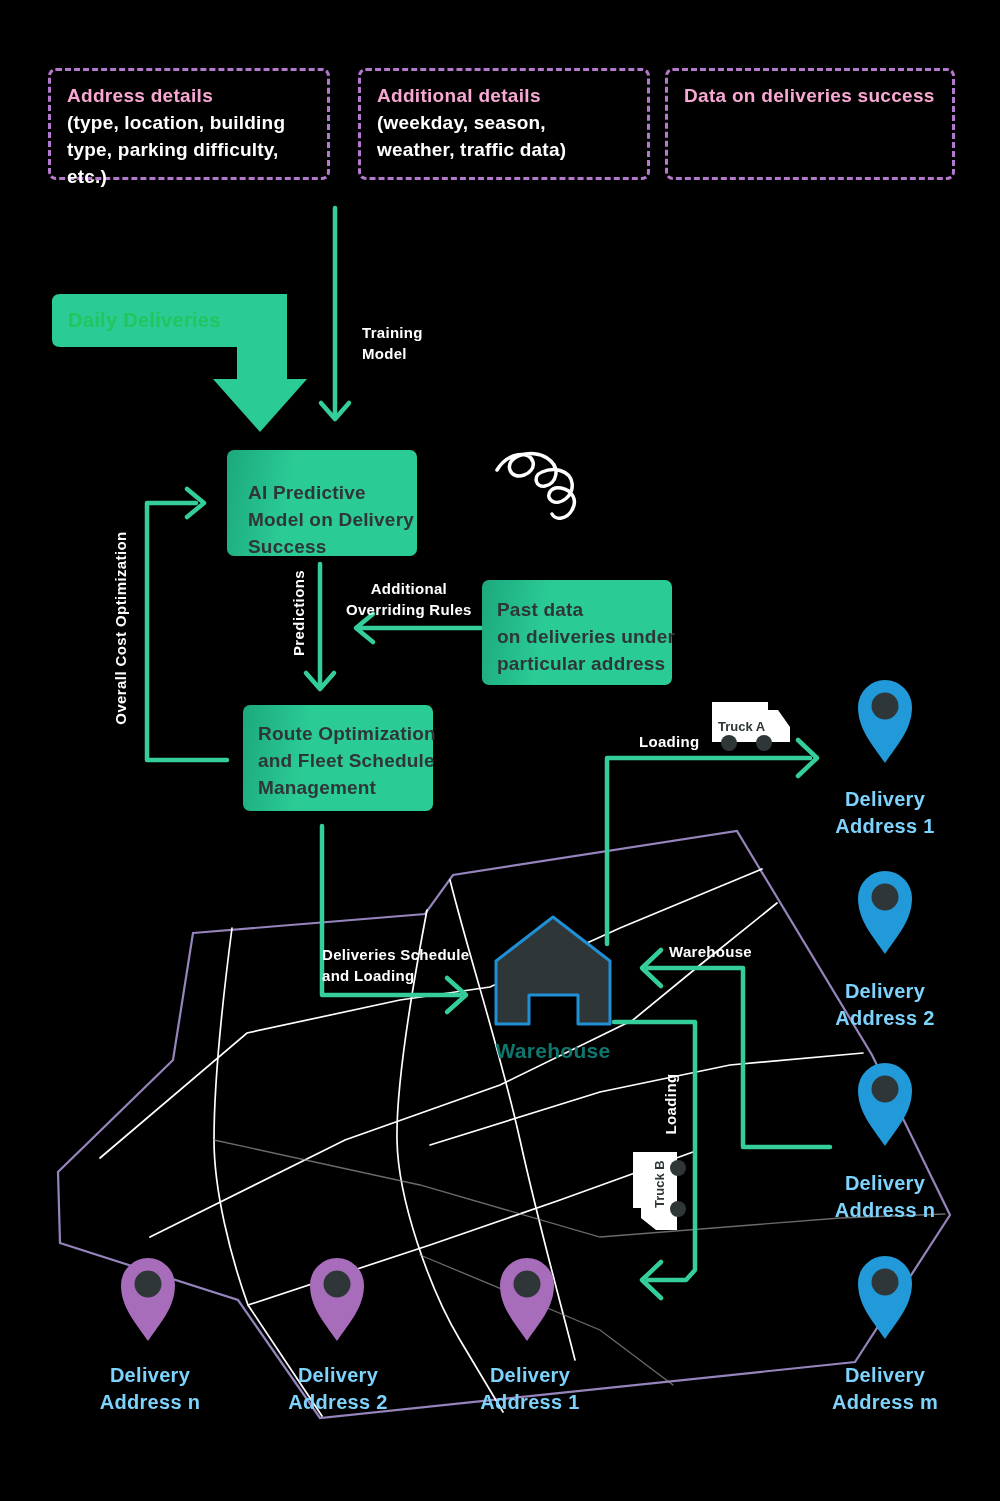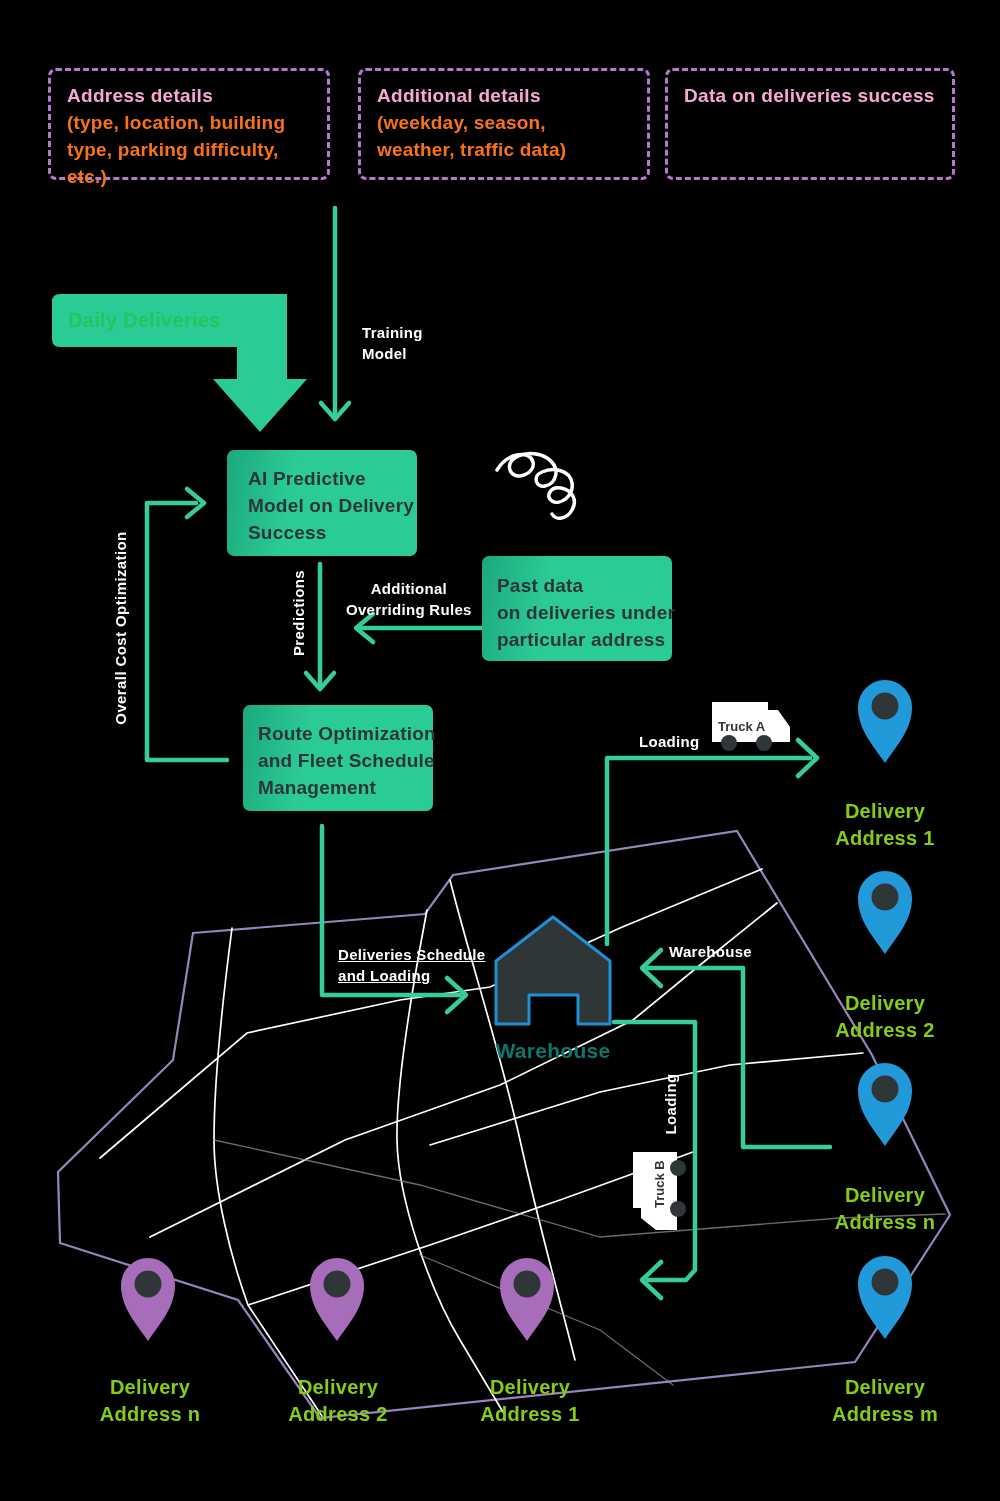--- a/index.html
+++ b/index.html
@@ -7,35 +7,35 @@
     position:relative;width:1000px;height:1501px;background:#000;overflow:hidden;
     font-family:"Liberation Sans", sans-serif;
   }
   svg.layer{position:absolute;left:0;top:0;width:1000px;height:1501px;}
   
   .inbox{
     position:absolute;border:3px dashed #b478cc;border-radius:8px;
     box-sizing:border-box;padding:12px 14px 10px 16px;height:112px;
   }
   .inbox .t{color:#f9a8d4;font-size:19px;font-weight:700;letter-spacing:.3px;line-height:26px;}
-  .inbox .b{color:#f97316;font-size:19px;font-weight:600;letter-spacing:.2px;line-height:27px;}
+  .inbox .b{color:#ffffff;font-size:19px;font-weight:600;letter-spacing:.2px;line-height:27px;}
   
   .gbox{
     position:absolute;width:190px;border-radius:7px;box-sizing:border-box;
     background:linear-gradient(100deg,#1ca87d 0%,#2bcb96 34%);
     color:#2e3638;font-size:19px;font-weight:700;letter-spacing:.2px;line-height:27px;
   }
   .gbox .ln{white-space:nowrap;}
   
   .lbl{position:absolute;color:#fff;font-size:15px;font-weight:700;letter-spacing:.3px;line-height:21px;white-space:nowrap;}
   .vlabel{position:absolute;color:#fff;font-size:15px;font-weight:700;letter-spacing:.4px;white-space:nowrap;
           transform:translate(-50%,-50%) rotate(-90deg);}
   .big{position:absolute;color:#0f766e;font-size:21px;font-weight:700;letter-spacing:.3px;}
-  .pinlabel{position:absolute;width:220px;margin-left:-110px;text-align:center;color:#84cc16;
-            font-size:20px;font-weight:700;letter-spacing:.3px;line-height:27px;margin-top:12px;}
+  .pinlabel{position:absolute;width:220px;margin-left:-110px;text-align:center;color:#7dd3fc;
+            font-size:20px;font-weight:700;letter-spacing:.3px;line-height:27px;}
   .dd-label{position:absolute;color:#22c55e;font-size:20px;font-weight:700;letter-spacing:.3px;}
 </style>
 </head>
 <body>
 
 <div class="canvas">
 
   <svg class="layer" viewBox="0 0 1000 1501">
     <defs>
       <path id="pin" d="M0,51 C-13,32 -27,17 -27,-5 A27,27 0 1 1 27,-5 C27,17 13,32 0,51 Z"></path>
@@ -164,48 +164,48 @@
     <div class="t">Data on deliveries success</div>
   </div>
 
   <div class="dd-label" style="left:68px;top:309px;">Daily Deliveries</div>
 
   <div class="lbl" style="left:362px;top:322px;">
     <div>Training</div>
     <div>Model</div>
   </div>
 
-  <div class="gbox" style="left:227px;top:450px;height:106px;padding:15px 10px 0 21px;">
+  <div class="gbox" style="left:227px;top:450px;height:106px;padding:29px 10px 0 21px;">
     <div class="ln">AI Predictive</div>
     <div class="ln">Model on Delivery</div>
     <div class="ln">Success</div>
   </div>
 
   <div class="vlabel" style="left:298px;top:613px;">Predictions</div>
 
   <div class="lbl" style="left:346px;top:578px;text-align:center;">
     <div>Additional</div>
     <div>Overriding Rules</div>
   </div>
 
-  <div class="gbox" style="left:482px;top:556px;height:105px;padding:16px 8px 0 15px;">
+  <div class="gbox" style="left:482px;top:580px;height:105px;padding:16px 8px 0 15px;">
     <div class="ln">Past data</div>
     <div class="ln">on deliveries under</div>
     <div class="ln">particular address</div>
   </div>
 
   <div class="gbox" style="left:243px;top:705px;height:106px;padding:15px 8px 0 15px;">
     <div class="ln">Route Optimization</div>
     <div class="ln">and Fleet Schedule</div>
     <div class="ln">Management</div>
   </div>
 
   <div class="vlabel" style="left:120px;top:628px;">Overall Cost Optimization</div>
 
-  <div class="lbl" style="left:338px;top:944px;text-decoration:underline;">
+  <div class="lbl" style="left:322px;top:944px;">
     <div>Deliveries Schedule</div>
     <div>and Loading</div>
   </div>
 
   <div class="lbl" style="left:639px;top:731px;">Loading</div>
   <div class="lbl" style="left:669px;top:941px;">Warehouse</div>
   <div class="vlabel" style="left:670px;top:1104px;">Loading</div>
   <div class="big" style="left:553px;top:1051px;transform:translate(-50%,-50%);">Warehouse</div>
 
   <div class="pinlabel" style="left:885px;top:786px;">

